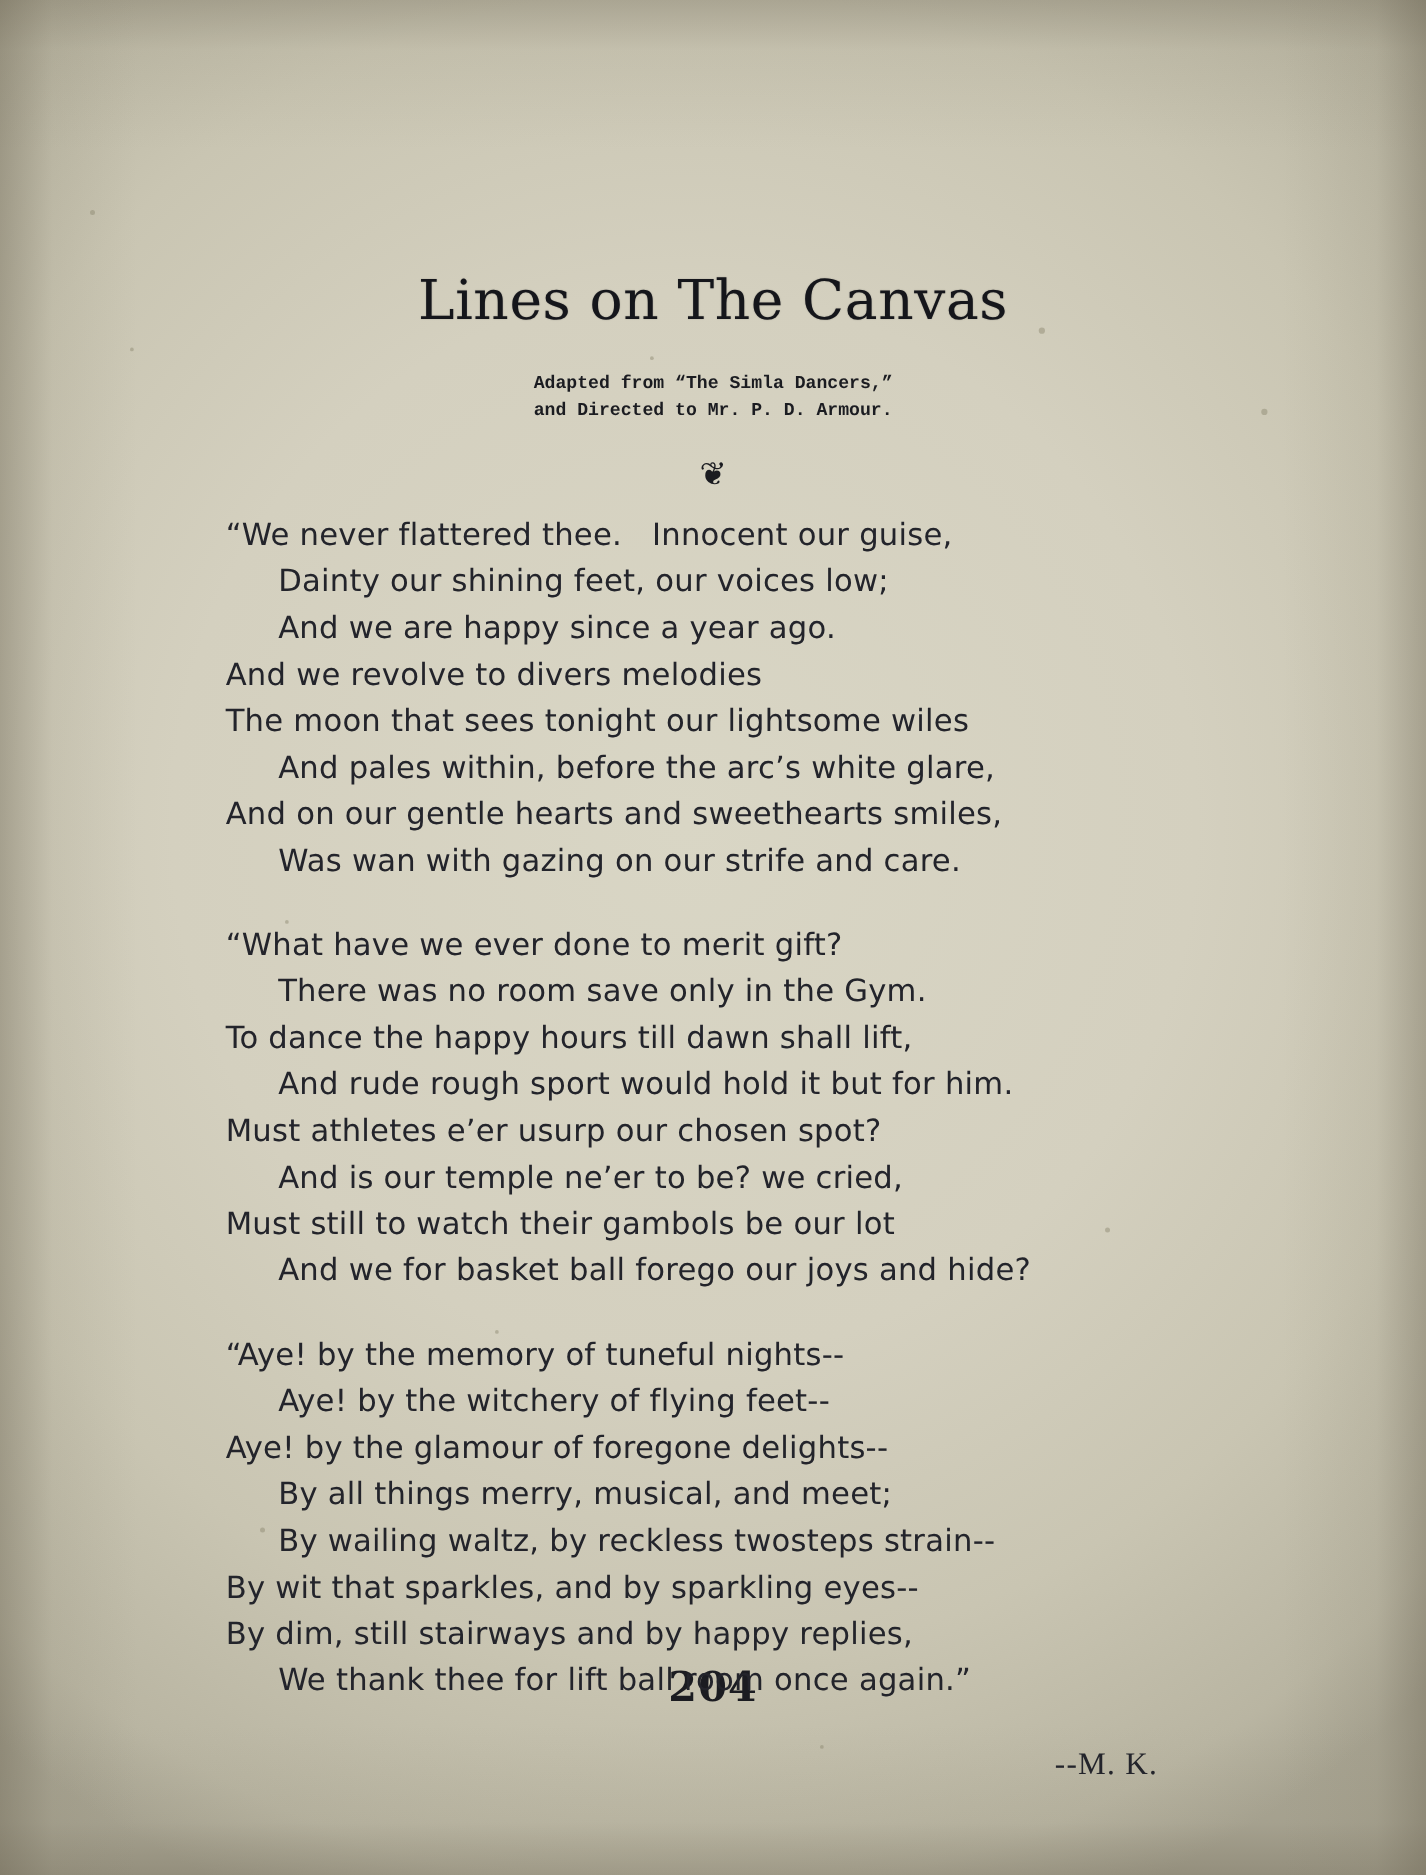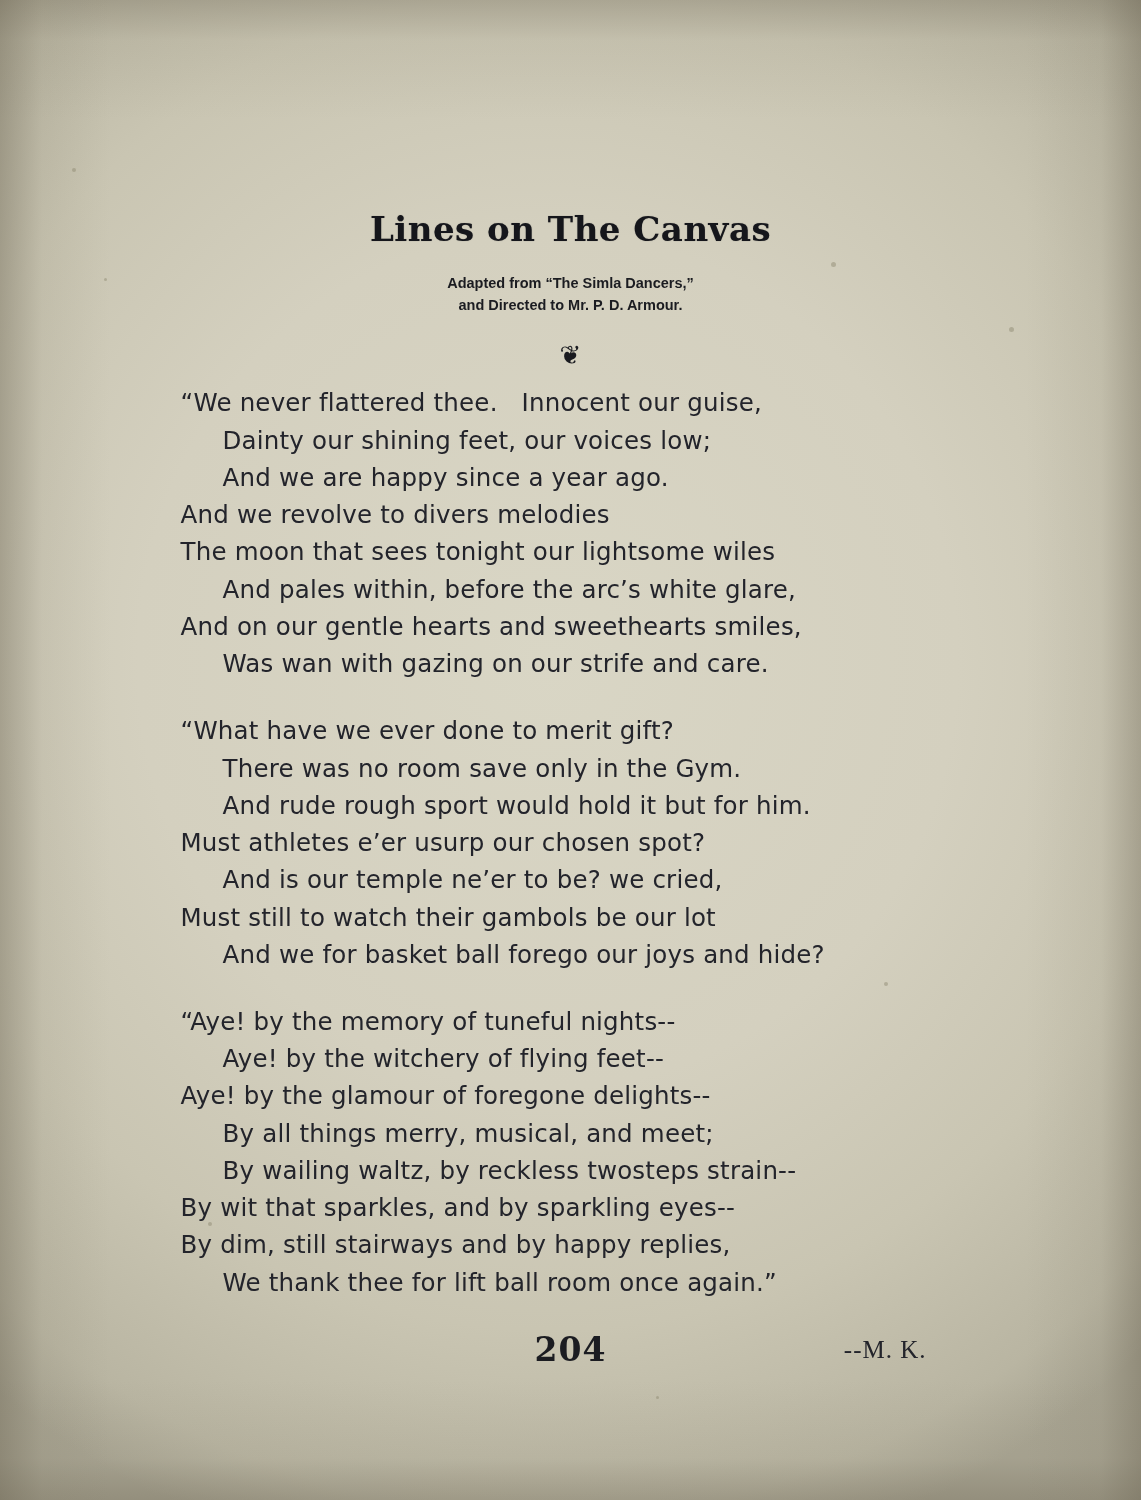--- a/index.html
+++ b/index.html
@@ -39,30 +39,30 @@
     pointer-events: none;
   }
   .content {
     position: relative;
     z-index: 3;
     padding-top: 186px;
   }
   .title {
     text-align: center;
     font-family: "DejaVu Serif", serif;
-    font-weight: bold;
-    font-size: 34px;
+    font-weight: normal;
+    font-size: 44px;
     letter-spacing: 0.5px;
     color: #15161b;
     text-shadow: 0 0 1px rgba(20,20,24,0.35);
   }
   .subtitle {
     text-align: center;
     margin-top: 16px;
-    font-family: Liberation Sans, sans-serif;
+    font-family: Liberation Mono, monospace;
     font-weight: bold;
     font-size: 14.5px;
     line-height: 1.55;
     color: #1b1c21;
   }
   .ornament {
     text-align: center;
     margin-top: 26px;
     font-size: 26px;
     color: #1a1b20;
@@ -145,20 +145,21 @@
         <div class="line ind-0">And we revolve to divers melodies</div>
         <div class="line ind-0">The moon that sees tonight our lightsome wiles</div>
         <div class="line ind-1">And pales within, before the arc’s white glare,</div>
         <div class="line ind-0">And on our gentle hearts and sweethearts smiles,</div>
         <div class="line ind-1">Was wan with gazing on our strife and care.</div>
       </div>
 
       <div class="stanza">
         <div class="line ind-0">“What have we ever done to merit gift?</div>
         <div class="line ind-1">There was no room save only in the Gym.</div>
+        <div class="line ind-0">To dance the happy hours till dawn shall lift,</div>
         <div class="line ind-1">And rude rough sport would hold it but for him.</div>
         <div class="line ind-0">Must athletes e’er usurp our chosen spot?</div>
         <div class="line ind-1">And is our temple ne’er to be? we cried,</div>
         <div class="line ind-0">Must still to watch their gambols be our lot</div>
         <div class="line ind-1">And we for basket ball forego our joys and hide?</div>
       </div>
 
       <div class="stanza">
         <div class="line ind-0">“Aye! by the memory of tuneful nights--</div>
         <div class="line ind-1">Aye! by the witchery of flying feet--</div>

